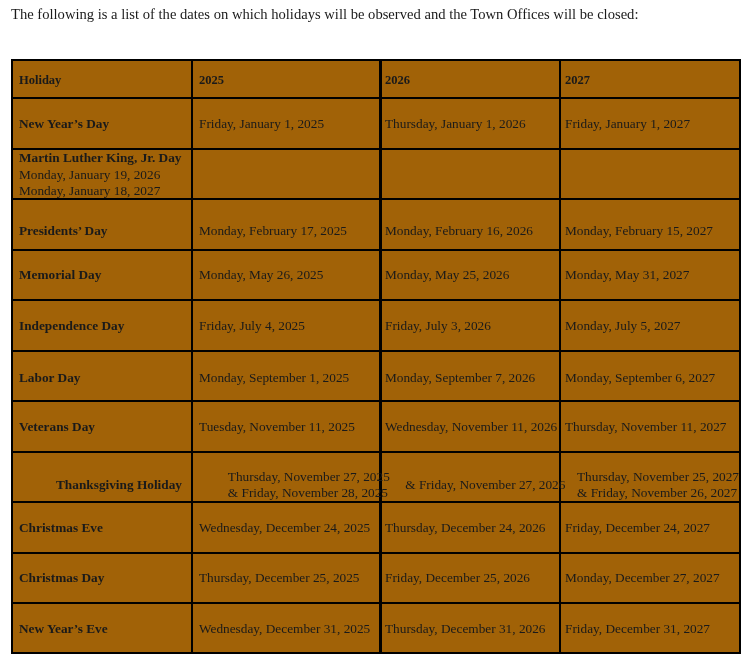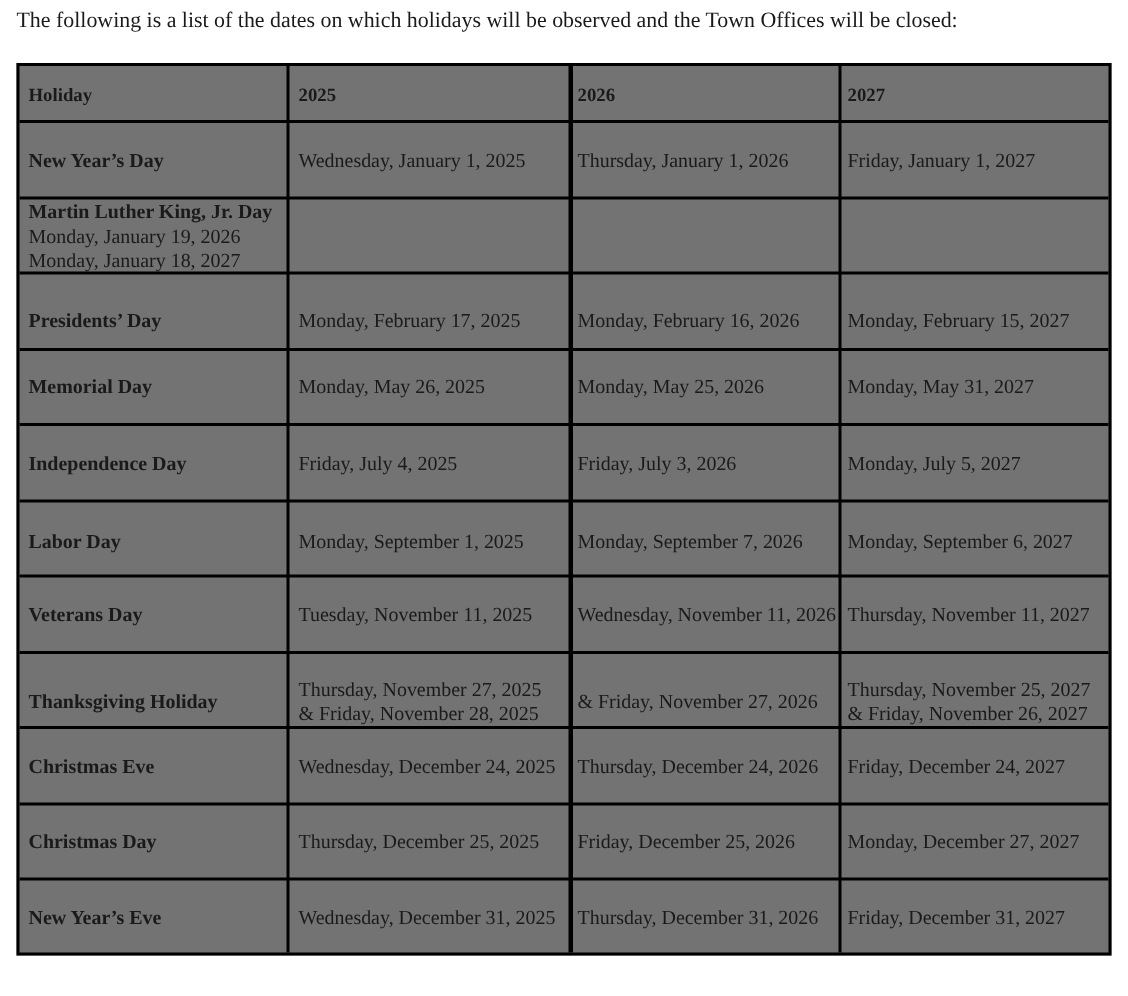--- a/index.html
+++ b/index.html
@@ -6,25 +6,25 @@
   body {
     width: 752px; height: 664px; overflow: hidden; position: relative;
     font-family: "Liberation Serif", "DejaVu Serif", serif;
     color: #1a1a1a;
   }
   .intro {
     position: absolute; left: 11px; top: 5px;
     font-size: 14.6px; line-height: 18px; white-space: nowrap;
   }
   .grid {
-    position: absolute; left: 11px; top: 42px;
+    position: absolute; left: 11px; top: 59px;
     width: 730px; height: 595px;
     box-sizing: border-box;
     border: 2px solid #000;
-    background: #737373;
+    background: #a16207;
   }
   .row { position: absolute; left: 0; right: 0; display: flex; }
   .row.header { top: 0; height: 37px; }
   .cell {
     position: relative; box-sizing: border-box; height: 100%;
     display: flex; align-items: center;
     font-size: 13.3px; line-height: 16px;
   }
   .c0 { width: 178px; padding-left: 6px; font-weight: bold; }
   .c1 { width: 188px; padding-left: 8px; }
@@ -49,21 +49,21 @@
   <div class="row header">
     <div class="cell c0">Holiday</div>
     <div class="cell c1">2025</div>
     <div class="cell c2">2026</div>
     <div class="cell c3">2027</div>
   </div>
 <div class="hline" style="top: 36px;"></div>
     <div class="row" style="top: 38px; height: 49.5px;">
       <div class="cell c0">New Year’s Day</div>
       <div class="cell c1">
-        <span>Wednesday, January 1, 2025</span>
+        <span>Friday, January 1, 2025</span>
       </div>
       <div class="cell c2">
         <span>Thursday, January 1, 2026</span>
       </div>
       <div class="cell c3">
         <span>Friday, January 1, 2027</span>
       </div>
     </div>
     <div class="hline" style="top: 86.5px;"></div>
     <div class="row" style="top: 88.5px; height: 49.5px; flex-direction: column;">
@@ -134,21 +134,21 @@
         <span>Tuesday, November 11, 2025</span>
       </div>
       <div class="cell c2">
         <span>Wednesday, November 11, 2026</span>
       </div>
       <div class="cell c3">
         <span>Thursday, November 11, 2027</span>
       </div>
     </div>
     <div class="hline" style="top: 389.5px;"></div>
-    <div class="row" style="top: 391.5px; height: 64px;">
+    <div class="row" style="top: 391.5px; height: 64px; margin-left: 37px;">
       <div class="cell c0">Thanksgiving Holiday</div>
       <div class="cell c1 two-line">
         <span>Thursday, November 27, 2025</span>
         <span>&amp; Friday, November 28, 2025</span>
       </div>
       <div class="cell c2 two-line">
         <span>&amp; Friday, November 27, 2026</span>
       </div>
       <div class="cell c3 two-line">
         <span>Thursday, November 25, 2027</span>

